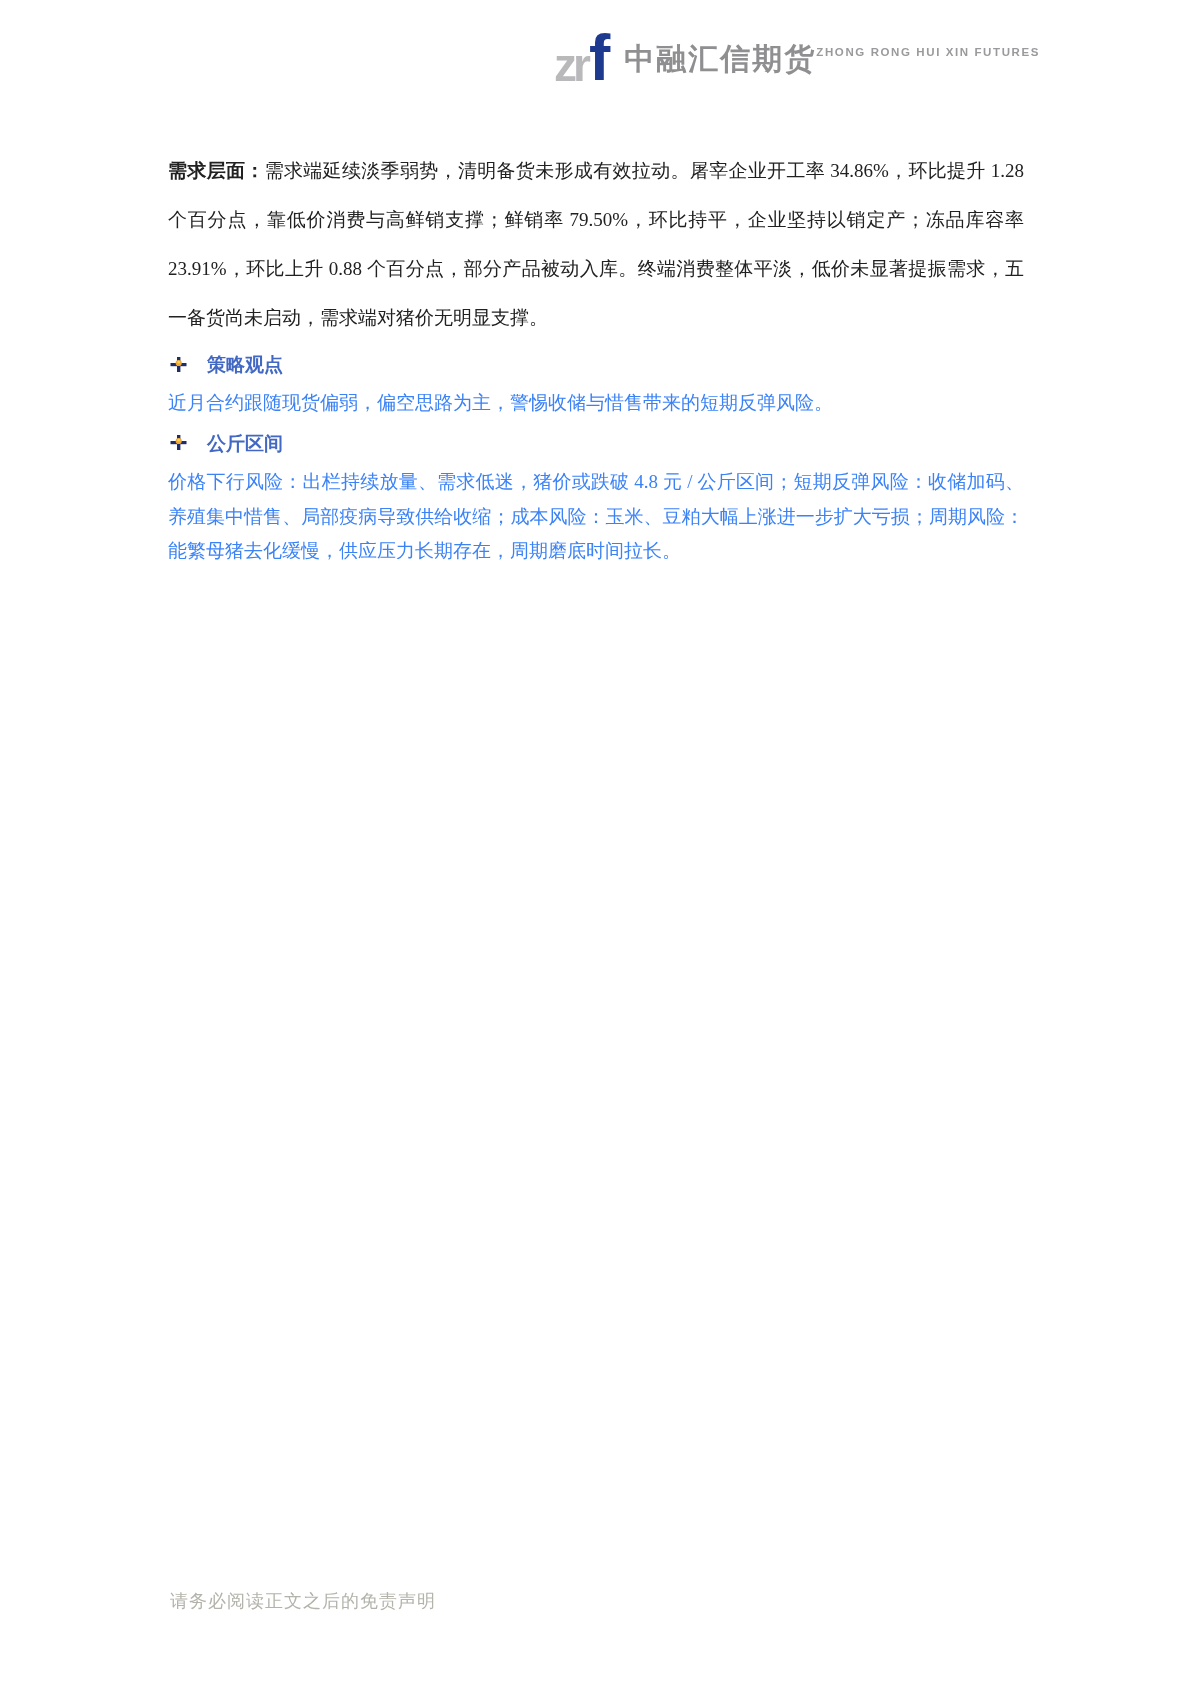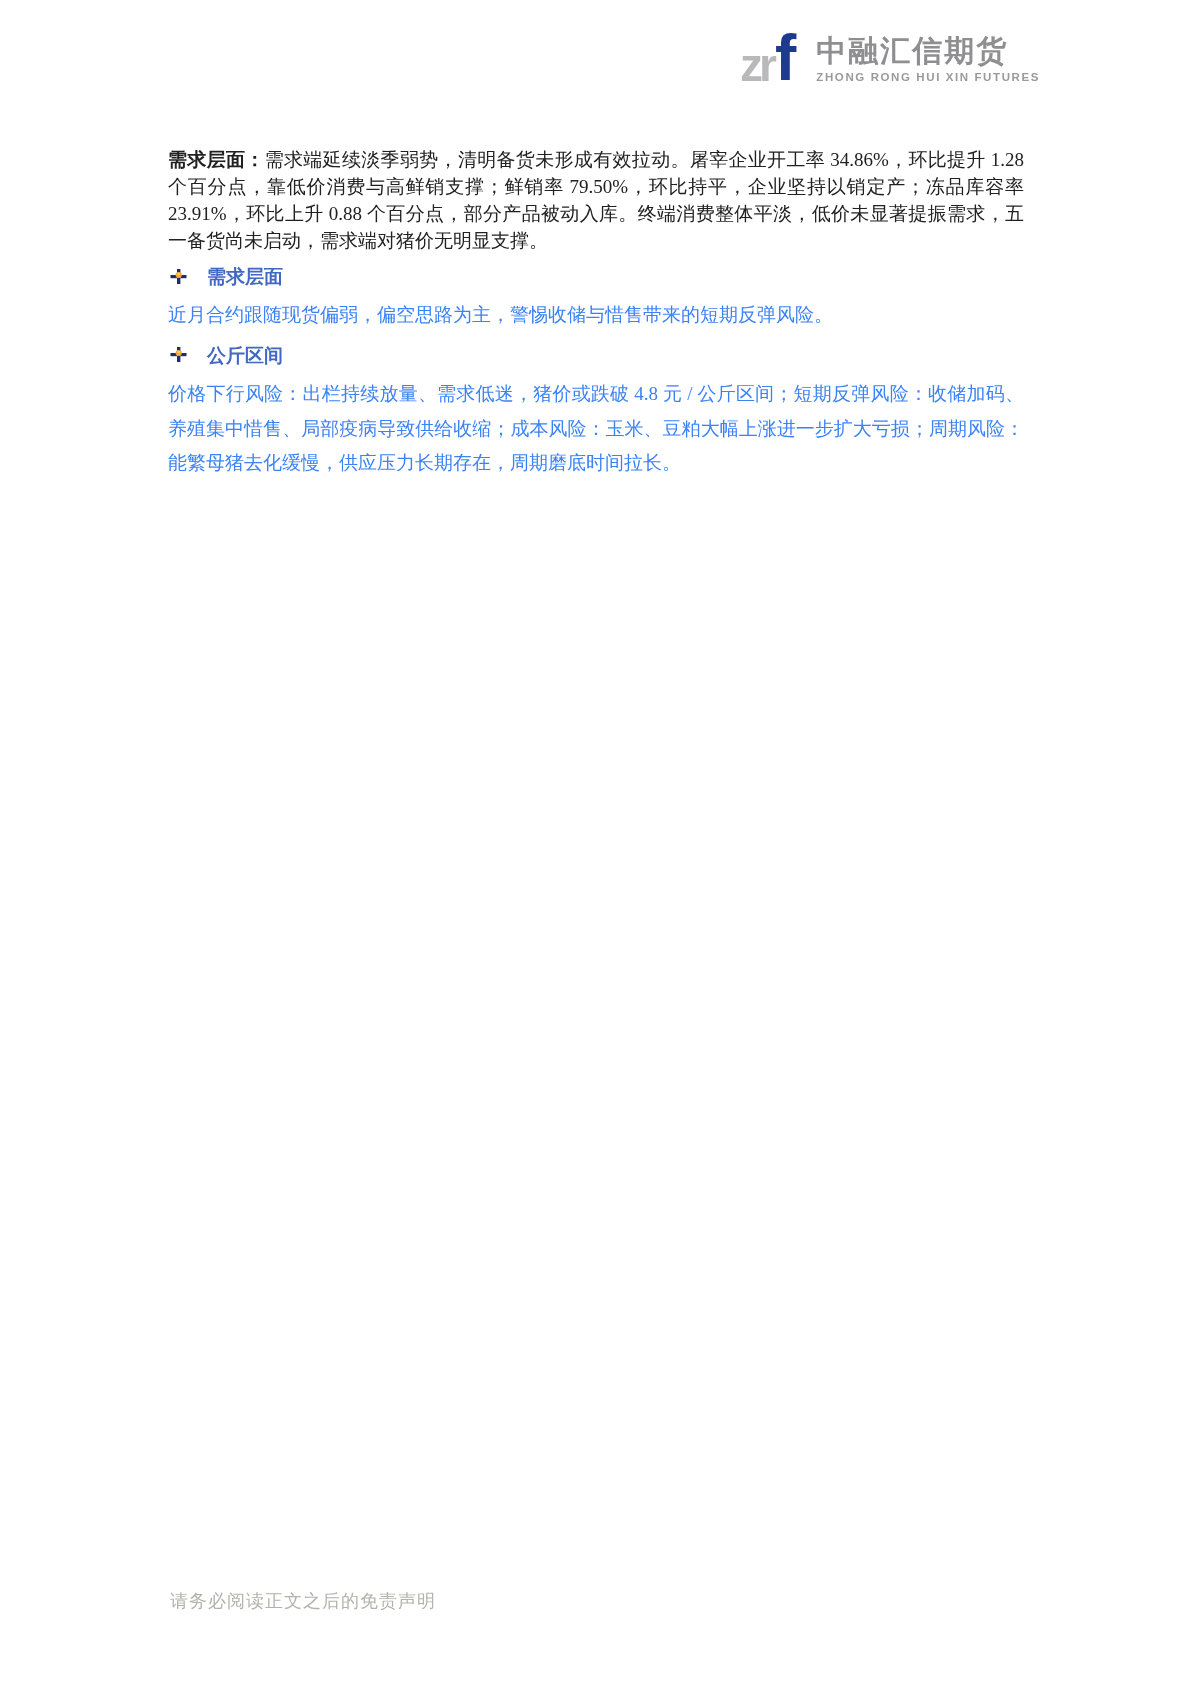--- a/index.html
+++ b/index.html
@@ -14,41 +14,41 @@
     color: #212121;
     overflow: hidden;
   }
   
   .logo {
     position: absolute;
     top: 26px;
     right: 150px;
     display: flex;
     align-items: center;
-    gap: 20px;
+    gap: 14px;
   }
   .logo-mark {
     font-family: "Liberation Sans", sans-serif;
     font-weight: bold;
     line-height: 1;
     display: flex;
     align-items: flex-end;
   }
   .logo-zr {
     color: #b9b9bb;
     font-size: 46px;
     letter-spacing: -4px;
     transform: translateY(-2px);
   }
   .logo-f {
     color: #1e3a8f;
     font-size: 64px;
     margin-left: 2px;
   }
-  .logo-names { display: flex; flex-direction: column; justify-content: center; }
+  .logo-names { display: flex; flex-direction: row; justify-content: center; }
   .logo-cn {
     color: #8f8f91;
     font-family: "Liberation Sans", sans-serif;
     font-weight: bold;
     font-size: 30px;
     letter-spacing: 2px;
     line-height: 1.1;
   }
   .logo-en {
     color: #9a9a9c;
@@ -60,21 +60,21 @@
   }
   
   .content {
     position: absolute;
     top: 146px;
     left: 168px;
     width: 856px;
   }
   .para {
     font-size: 19px;
-    line-height: 27px;
+    line-height: 49px;
     text-align: justify;
     color: #212121;
   }
   .para .lead { font-weight: bold; }
   .para .lead-gap { display: inline-block; width: 10px; }
   .section-head {
     display: flex;
     align-items: center;
     margin: 9px 0 7px 2px;
     height: 28px;
@@ -128,21 +128,21 @@
 
 
 
     <div class="section-head">
       <svg class="bullet" viewBox="0 0 17 17">
         <rect x="7" y="0" width="3.4" height="15" fill="#1f2d69"></rect>
         <rect x="0.5" y="6" width="16" height="3.2" fill="#1f2d69"></rect>
         <circle cx="8.7" cy="6" r="3.1" fill="#f0a73a"></circle>
         <circle cx="8.7" cy="5" r="1.6" fill="#ffd24d"></circle>
       </svg>
-      <span class="section-title">需求层面</span>
+      <span class="section-title">策略观点</span>
     </div>
     <p class="section-body">近月合约跟随现货偏弱，偏空思路为主，警惕收储与惜售带来的短期反弹风险。</p>
 
     <div class="section-head">
       <svg class="bullet" viewBox="0 0 17 17">
         <rect x="7" y="0" width="3.4" height="15" fill="#1f2d69"></rect>
         <rect x="0.5" y="6" width="16" height="3.2" fill="#1f2d69"></rect>
         <circle cx="8.7" cy="6" r="3.1" fill="#f0a73a"></circle>
         <circle cx="8.7" cy="5" r="1.6" fill="#ffd24d"></circle>
       </svg>

